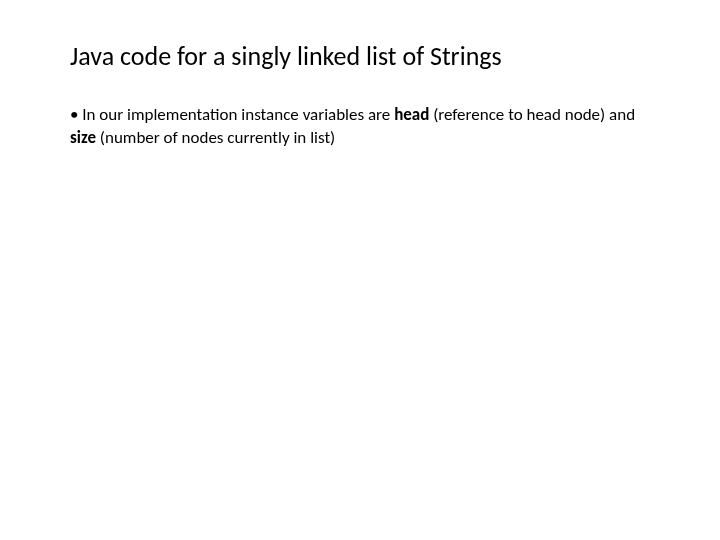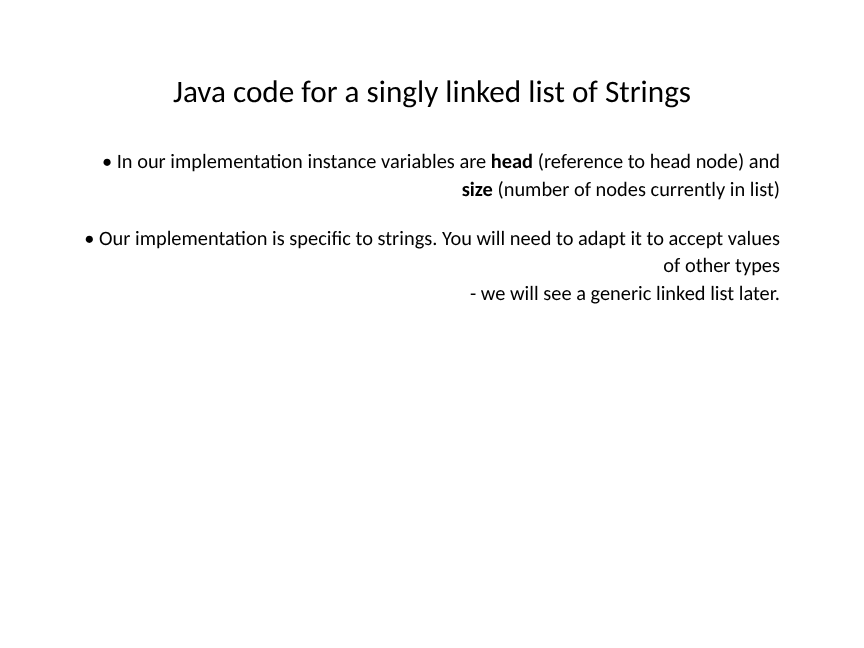--- a/index.html
+++ b/index.html
@@ -5,42 +5,37 @@
     * { margin: 0; padding: 0; box-sizing: border-box; }
     body {
       width: 720px;
       height: 540px;
       background: #ffffff;
       font-family: Calibri, "Segoe UI", Arial, sans-serif;
       color: #000;
       padding: 40px 70px;
     }
     .title {
-      text-align: center;
+      text-align: left;
       font-size: 26px;
       font-weight: normal;
       margin-bottom: 32px;
-      margin-top: 20px;
+      margin-top: 0;
     }
     .body-text {
       font-size: 17px;
       line-height: 1.35;
-      text-align: right;
     }
     .para {
       margin-bottom: 18px;
     }
     .bold { font-weight: bold; }
   </style>
 </head>
 <body>
 
 <div class="title">Java code for a singly linked list of Strings</div>
 
 <div class="body-text">
   <div class="para">
     <span>• In our implementation instance variables are </span><span class="bold">head</span><span> (reference to head node) and </span><span class="bold">size</span><span> (number of nodes currently in list)</span>
   </div>
-  <div class="para">
-    <span>• Our implementation is specific to strings. You will need to adapt it to accept values of other types</span><br>
-    <span> - we will see a generic linked list later.</span>
-  </div>
 </div>
 
 </body></html>

